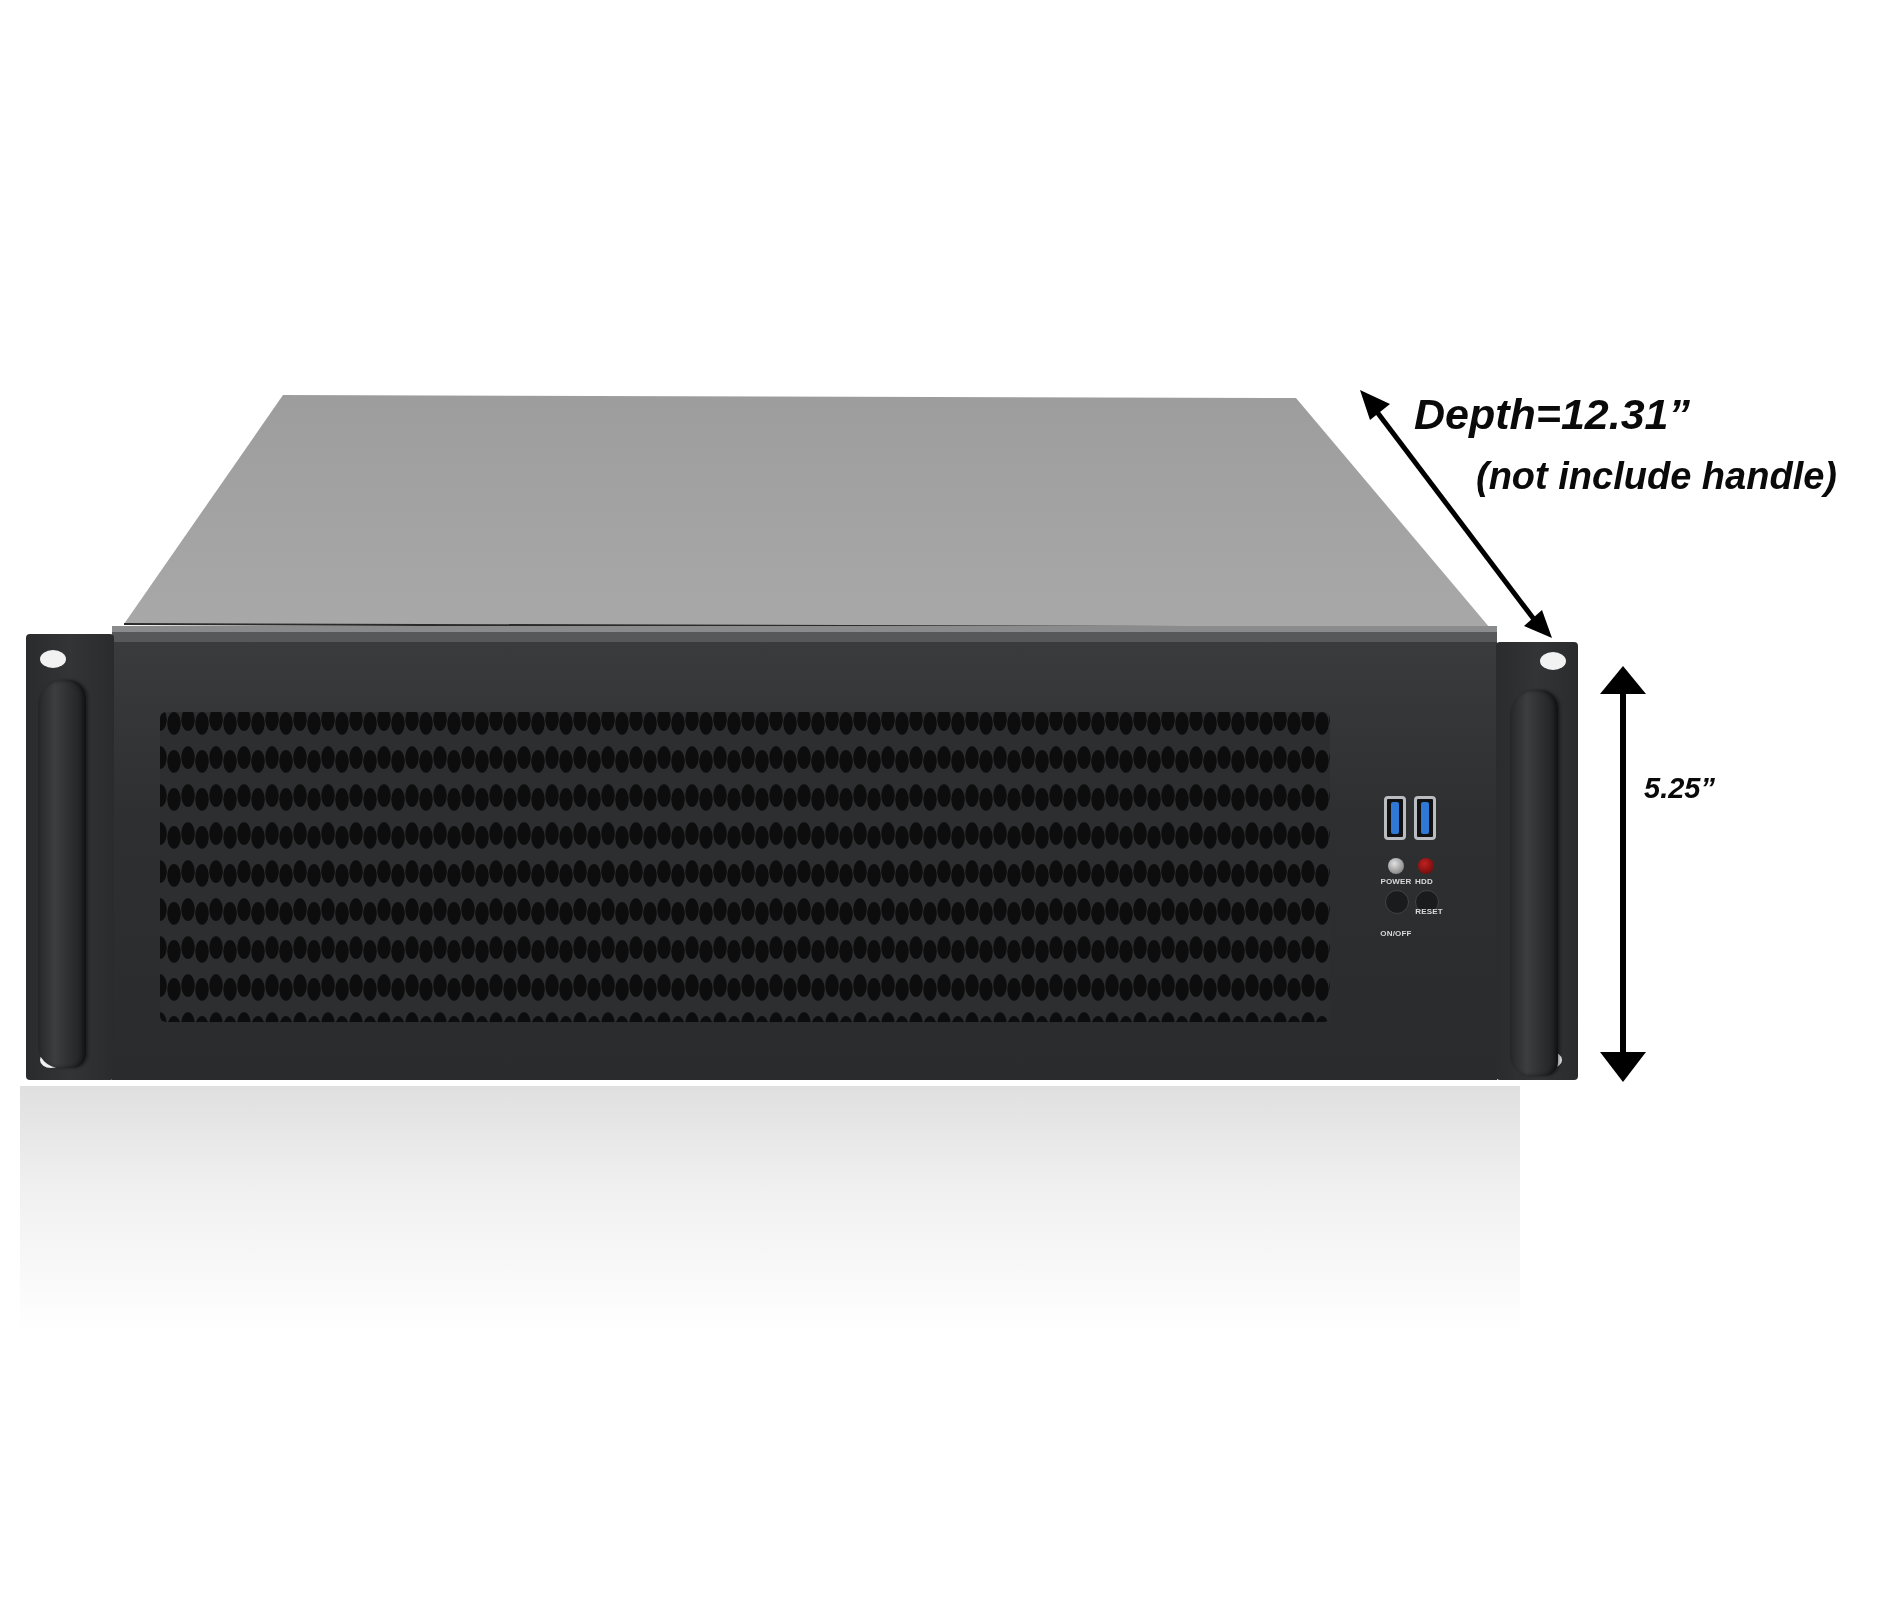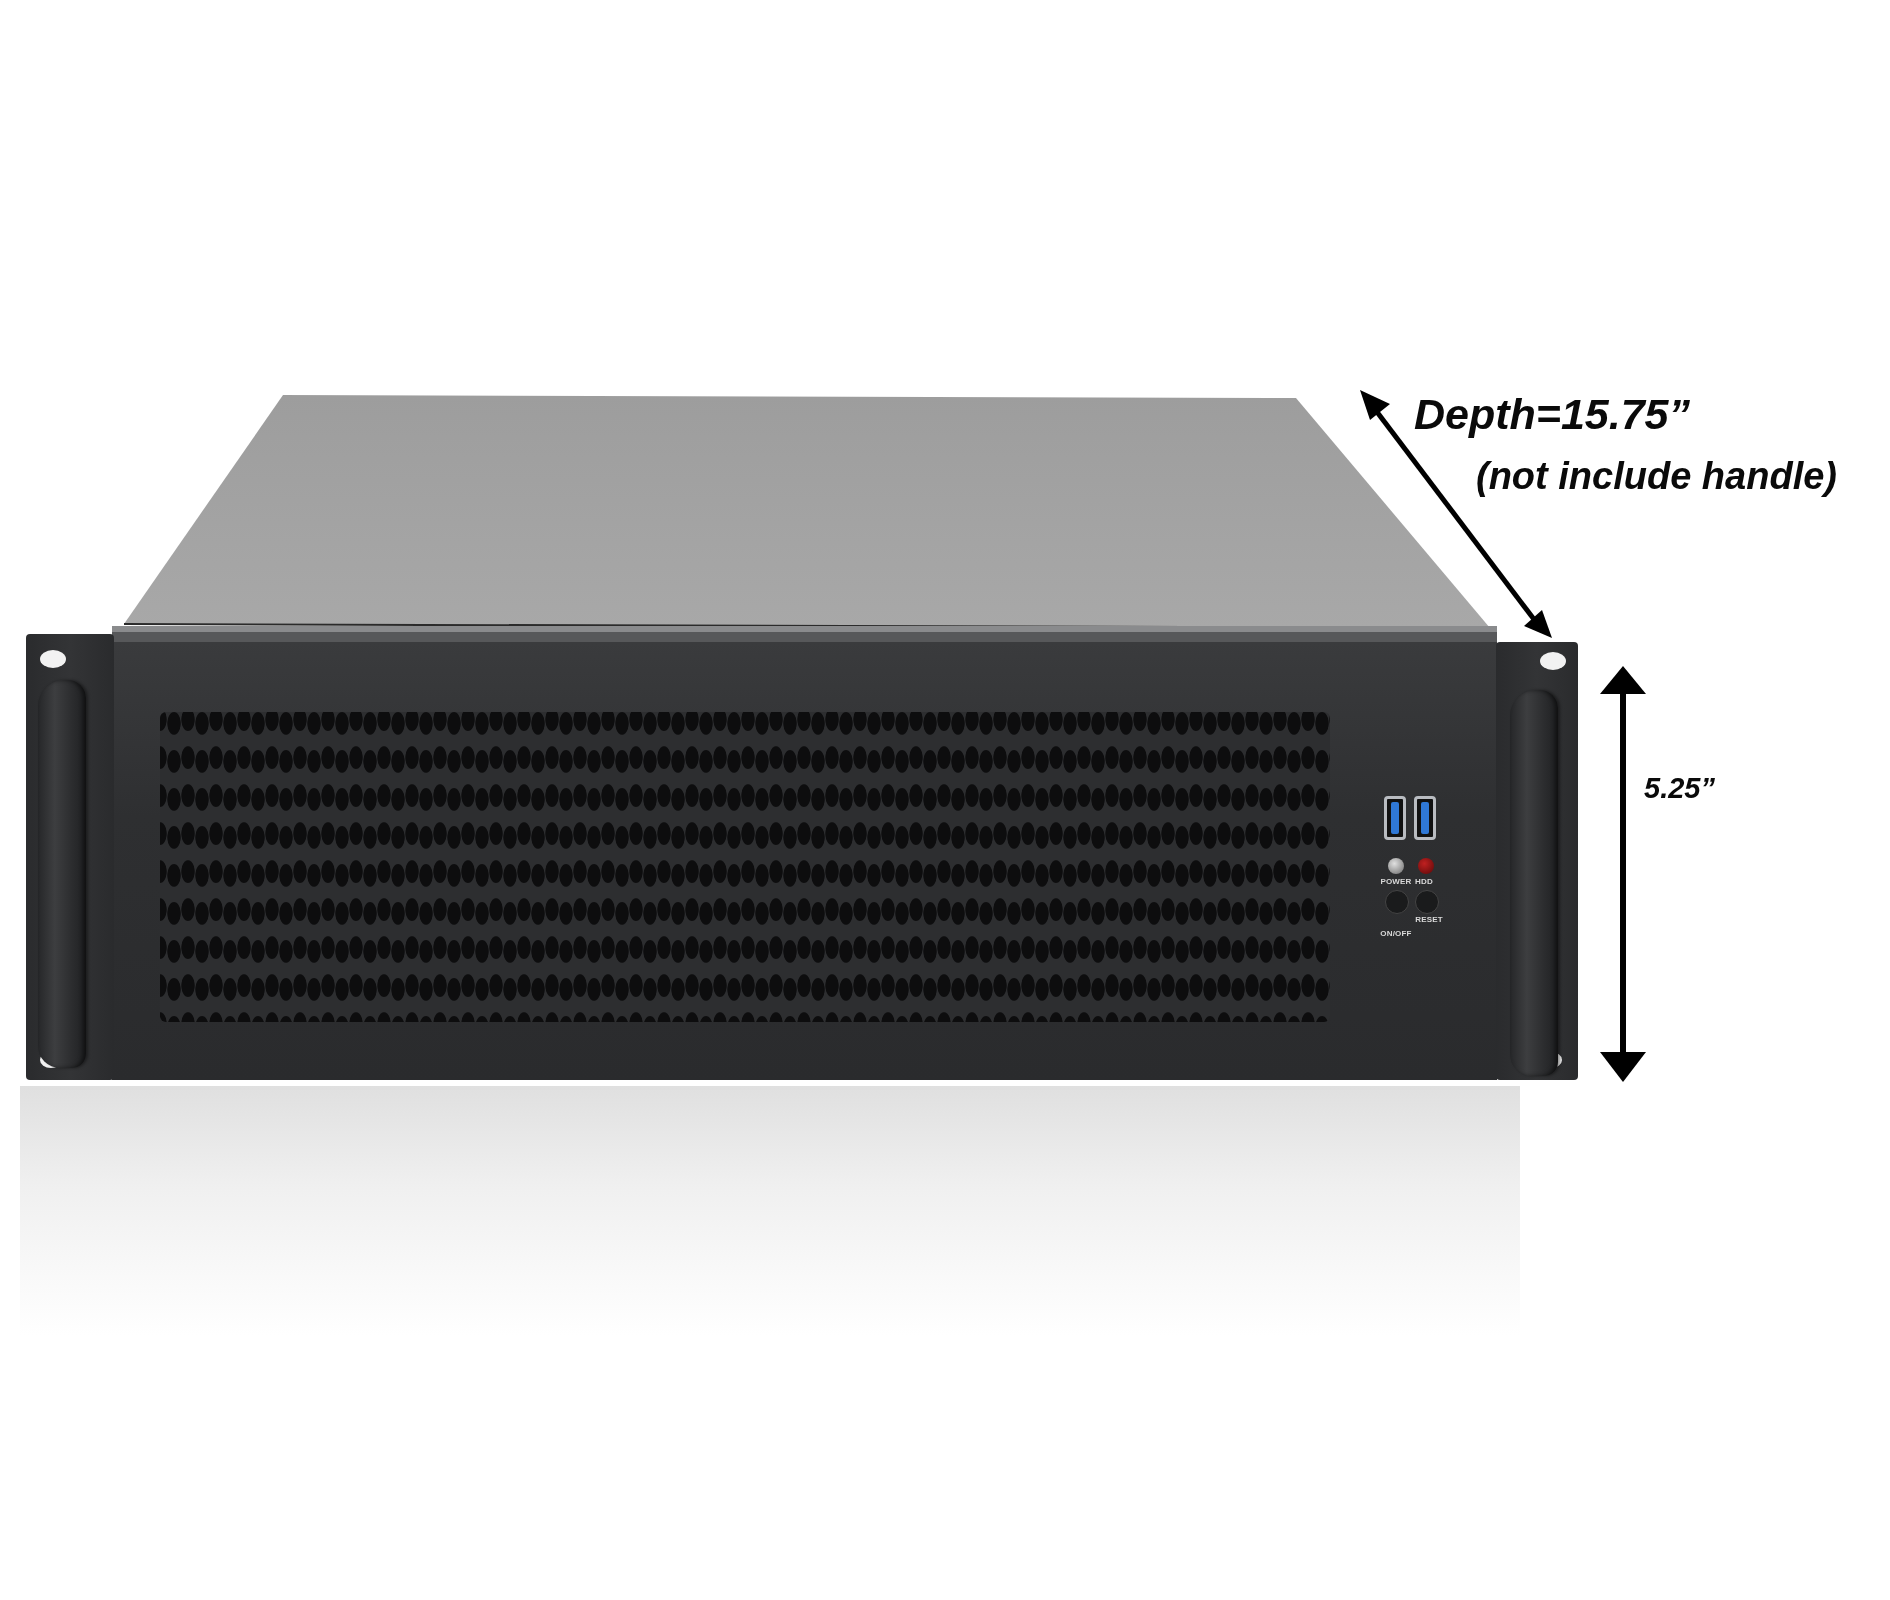--- a/index.html
+++ b/index.html
@@ -116,31 +116,31 @@
   <div class="abs led" style="left:8px; top:62px; background:radial-gradient(circle at 40% 35%, #e0e0e0, #6b6b6b);"></div>
   <div class="abs led" style="left:38px; top:62px; background:radial-gradient(circle at 40% 35%, #c02020, #5a0808);"></div>
 
   <div class="abs io-label" style="left:0; top:81px; width:32px;">POWER</div>
   <div class="abs io-label" style="left:28px; top:81px; width:32px;">HDD</div>
 
   <div class="abs btn" style="left:5px; top:94px;"></div>
   <div class="abs btn" style="left:35px; top:94px;"></div>
 
   <div class="abs io-label" style="left:-2px; top:133px; width:36px;">ON/OFF</div>
-  <div class="abs io-label" style="left:32px; top:119px; width:34px;">RESET</div>
+  <div class="abs io-label" style="left:32px; top:111px; width:34px;">RESET</div>
 </div>
 
 <div class="abs reflection"></div>
 
 <svg class="abs" style="left:0; top:0;" width="1890" height="1600" viewBox="0 0 1890 1600">
   <line x1="1374" y1="408" x2="1536" y2="622" stroke="#000" stroke-width="5"></line>
   <polygon points="1360,390 1390,404 1370,420" fill="#000"></polygon>
   <polygon points="1552,638 1524,626 1542,610" fill="#000"></polygon>
 </svg>
 <svg class="abs" style="left:0; top:0;" width="1890" height="1600" viewBox="0 0 1890 1600">
   <line x1="1623" y1="690" x2="1623" y2="1055" stroke="#000" stroke-width="6"></line>
   <polygon points="1600,694 1646,694 1623,666" fill="#000"></polygon>
   <polygon points="1600,1052 1646,1052 1623,1082" fill="#000"></polygon>
 </svg>
 
-<div class="abs label depth-label">Depth=15.75”</div>
+<div class="abs label depth-label">Depth=12.31”</div>
 <div class="abs label depth-note">(not include handle)</div>
 <div class="abs label height-label">5.25”</div>
 
 </body></html>

